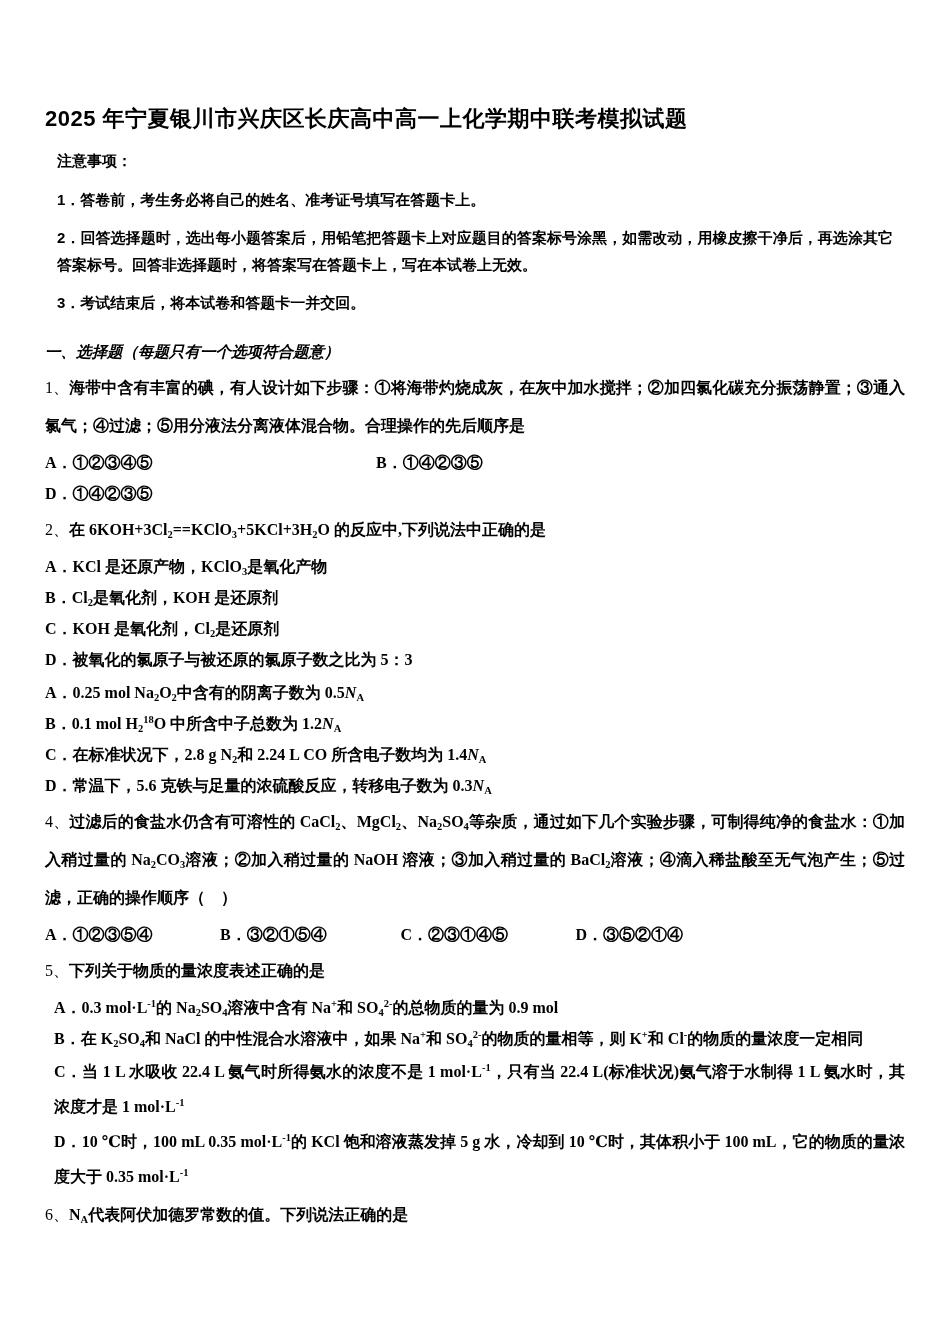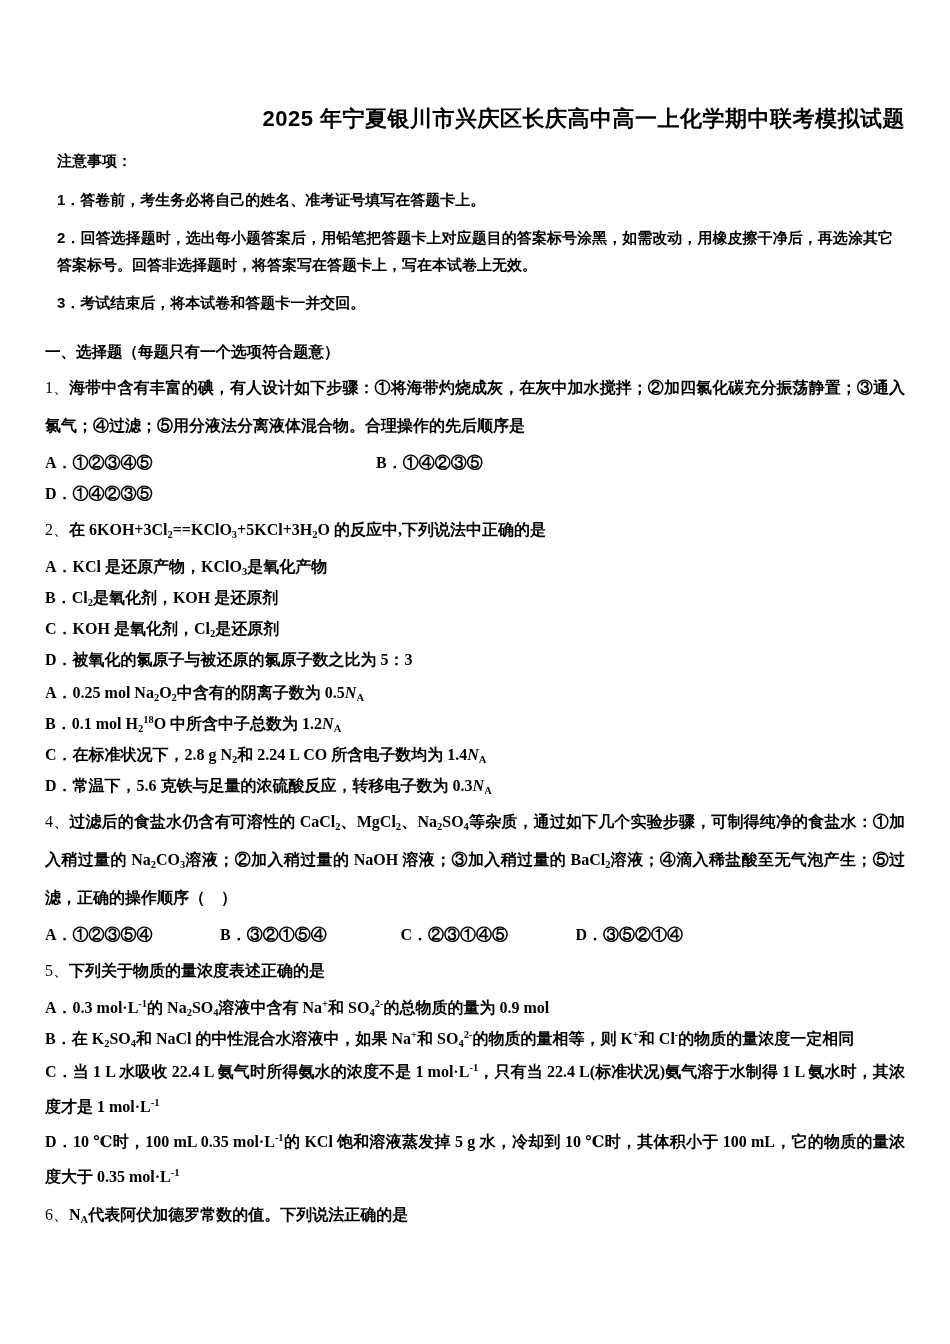--- a/index.html
+++ b/index.html
@@ -6,39 +6,40 @@
   html,body { margin:0; padding:0; background:#ffffff; }
   body { width:950px; min-height:1344px; color:#000; }
   .page { padding:104px 45px 40px 45px; }
 
   .title {
     margin:0 0 14px 0;
     font-family:"Liberation Sans","DejaVu Sans",sans-serif;
     font-weight:bold;
     font-size:22px;
     line-height:30px;
-    text-align:right;
+    text-align:left;
     letter-spacing:0.5px;
   }
 
   .notice p {
     margin:12px;
     font-family:"Liberation Sans","DejaVu Sans",sans-serif;
     font-weight:bold;
     font-size:15px;
     line-height:26.5px;
     text-align:justify;
   }
 
   .section-head {
     margin:20px 0 0 0;
     font-family:"Liberation Sans","DejaVu Sans",sans-serif;
     font-weight:bold;
     font-size:15.5px;
     line-height:30px;
+    font-style:italic;
   }
 
   .question { margin-top:2px; }
 
   .stem {
     margin:0 0 2px 0;
     font-family:"Liberation Serif","DejaVu Serif",serif;
     font-weight:bold;
     font-size:16px;
     line-height:38px;
@@ -49,21 +50,21 @@
     font-family:"Liberation Serif","DejaVu Serif",serif;
   }
 
   .opt {
     margin:0;
     font-family:"Liberation Serif","DejaVu Serif",serif;
     font-weight:bold;
     font-size:16px;
     line-height:31px;
   }
-  .opt.justify { text-align:justify; }
+  .opt.justify { text-align:justify;margin-left:9px; }
   .opt.tall { line-height:35px; }
 
   .opts.grid2 { display:grid; grid-template-columns:38.5% 1fr; }
   .opts.grid4 { display:grid; grid-template-columns:19.2% 19.8% 19.2% 1fr;gap:10px; }
 
   sub, sup {
     font-size:10.5px;
     line-height:0;
   }
   sub { vertical-align:-0.25em; }

